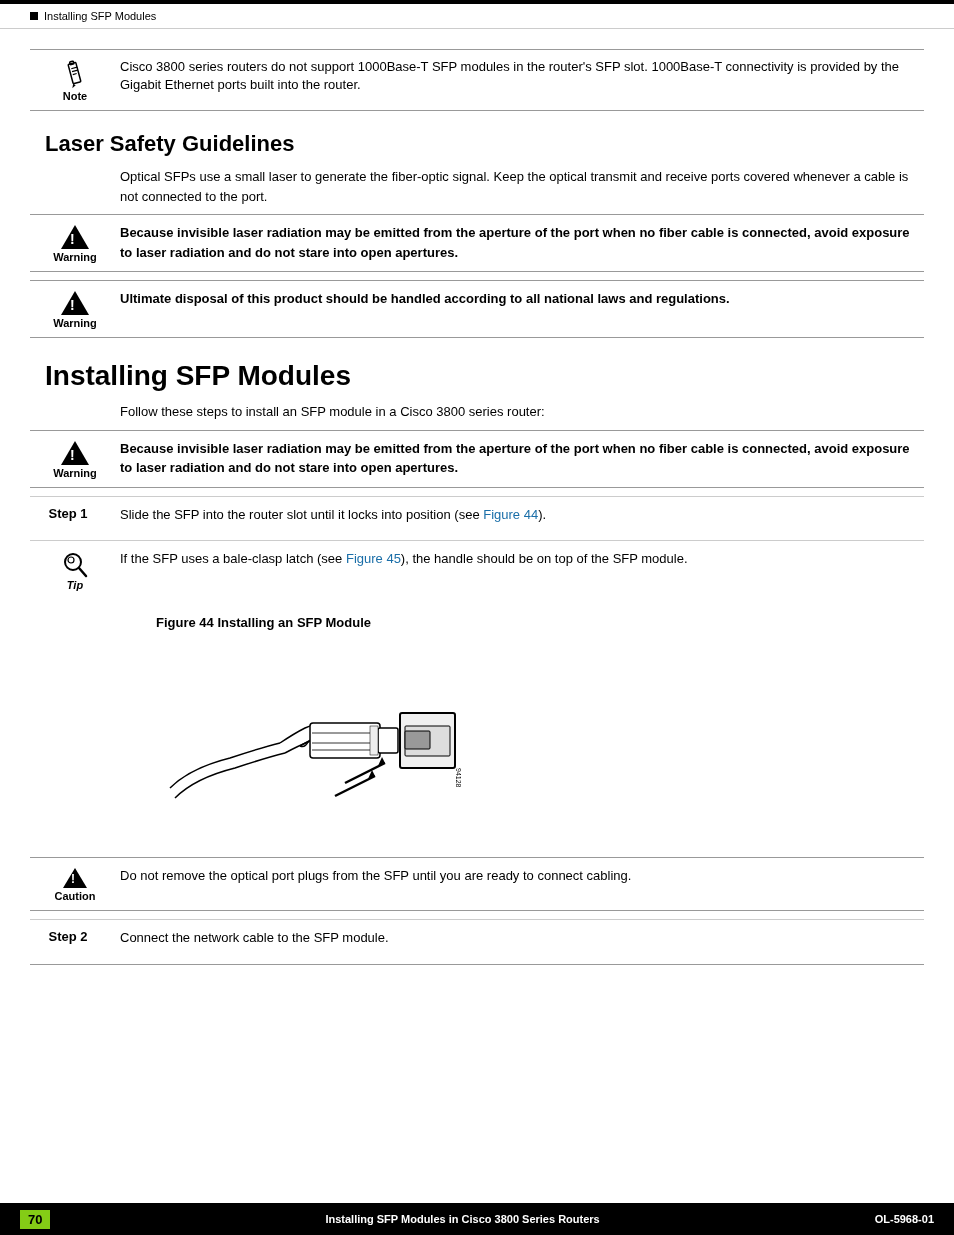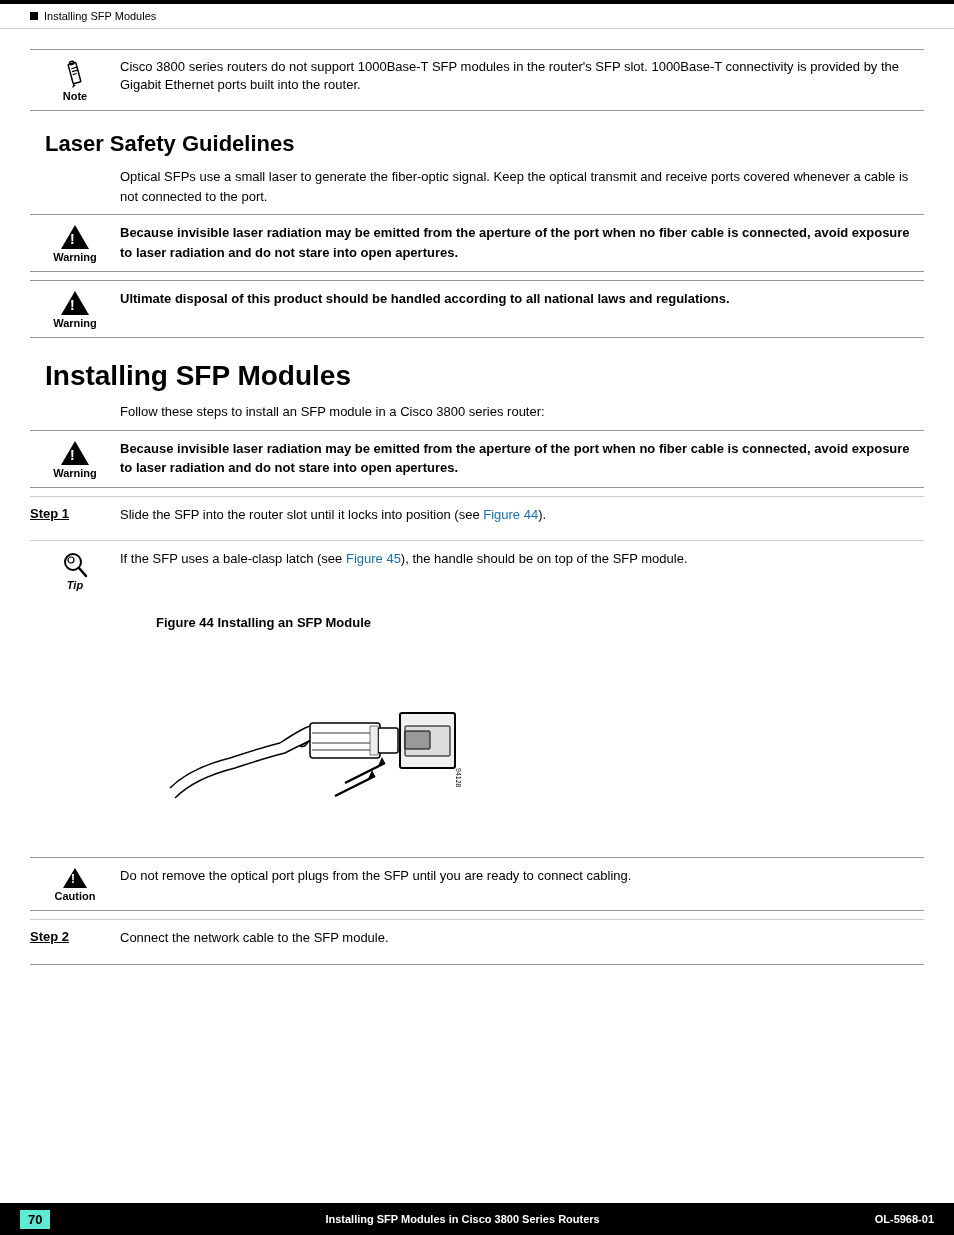--- a/index.html
+++ b/index.html
@@ -143,27 +143,26 @@
     
     .step-block {
       display: flex;
       align-items: flex-start;
       margin: 8px 0;
       border-top: 1px solid #ccc;
       padding: 8px 0 8px 0;
     }
     .step-label-area {
       width: 90px;
-      text-align: left;
+      text-align: center;
       flex-shrink: 0;
       padding-right: 14px;
       font-weight: bold;
       font-size: 13px;
       padding-top: 1px;
-      text-decoration: underline;
     }
     .step-content {
       flex: 1;
       font-size: 13px;
       line-height: 1.5;
     }
     .step-content a, .link {
       color: #1a6ea8;
       text-decoration: none;
     }
@@ -228,21 +227,21 @@
       background: #000;
       color: #fff;
       display: flex;
       align-items: center;
       justify-content: space-between;
       padding: 0 20px;
       font-size: 12px;
       font-weight: bold;
     }
     .footer-page {
-      background: #5eead4;
+      background: #84cc16;
       color: #000;
       padding: 2px 8px;
       font-weight: bold;
       font-size: 13px;
     }
     .footer-title {
       font-size: 11px;
       color: #fff;
     }
     .footer-doc {

